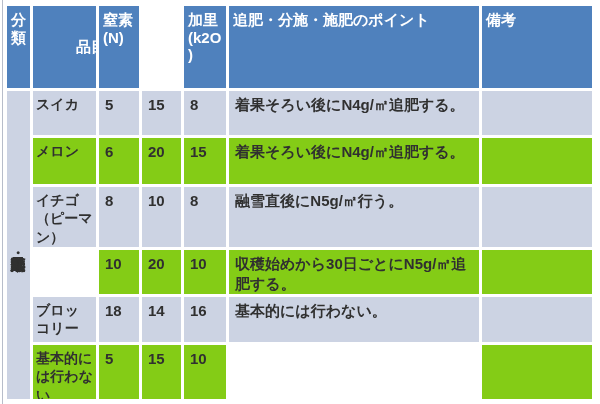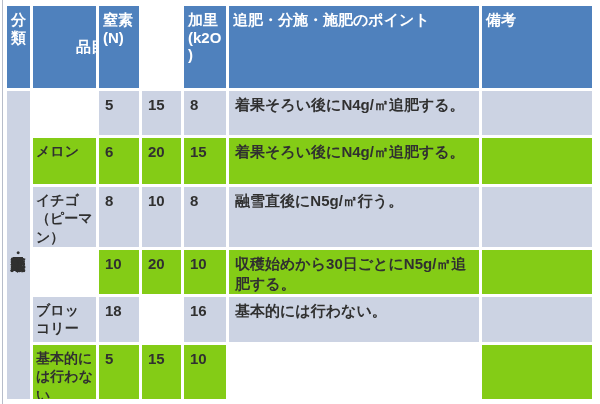--- a/index.html
+++ b/index.html
@@ -51,20 +51,21 @@
   <div class="hc c3">窒素
 (N)</div>
   <div class="hc c5">加里
 (k2O
 )</div>
   <div class="hc c6">追肥・分施・施肥のポイント</div>
   <div class="hc c7">備考</div>
 
   <div class="catcell">果菜的野菜・洋菜類</div>
 
+  <div class="bc name dark c2" style="grid-row:2">スイカ</div>
   <div class="bc dark c3" style="grid-row:2">5</div>
   <div class="bc dark c4" style="grid-row:2">15</div>
   <div class="bc dark c5" style="grid-row:2">8</div>
   <div class="bc dark c6" style="grid-row:2">着果そろい後にN4g/㎡追肥する。</div>
   <div class="bc dark c7" style="grid-row:2"></div>
 
   <div class="bc name light c2" style="grid-row:3">メロン</div>
   <div class="bc light c3" style="grid-row:3">6</div>
   <div class="bc light c4" style="grid-row:3">20</div>
   <div class="bc light c5" style="grid-row:3">15</div>
@@ -79,20 +80,21 @@
   <div class="bc dark c7" style="grid-row:4"></div>
 
   <div class="bc light c3" style="grid-row:5">10</div>
   <div class="bc light c4" style="grid-row:5">20</div>
   <div class="bc light c5" style="grid-row:5">10</div>
   <div class="bc light c6" style="grid-row:5">収穫始めから30日ごとにN5g/㎡追肥する。</div>
   <div class="bc light c7" style="grid-row:5"></div>
 
   <div class="bc name dark c2" style="grid-row:6">ブロッコリー</div>
   <div class="bc dark c3" style="grid-row:6">18</div>
+  <div class="bc dark c4" style="grid-row:6">14</div>
   <div class="bc dark c5" style="grid-row:6">16</div>
   <div class="bc dark c6" style="grid-row:6">基本的には行わない。</div>
   <div class="bc dark c7" style="grid-row:6"></div>
 
   <div class="bc name light c2" style="grid-row:7">基本的には行わない</div>
   <div class="bc light c3" style="grid-row:7">5</div>
   <div class="bc light c4" style="grid-row:7">15</div>
   <div class="bc light c5" style="grid-row:7">10</div>
   <div class="bc light c7" style="grid-row:7"></div>
 

